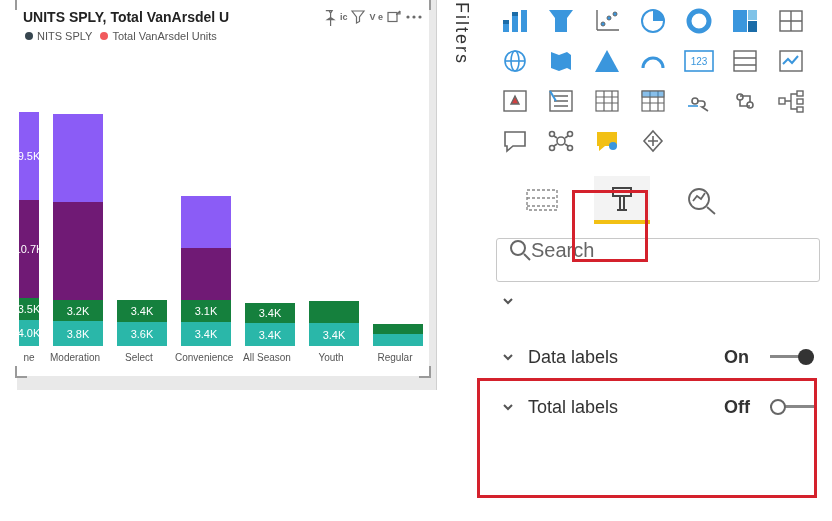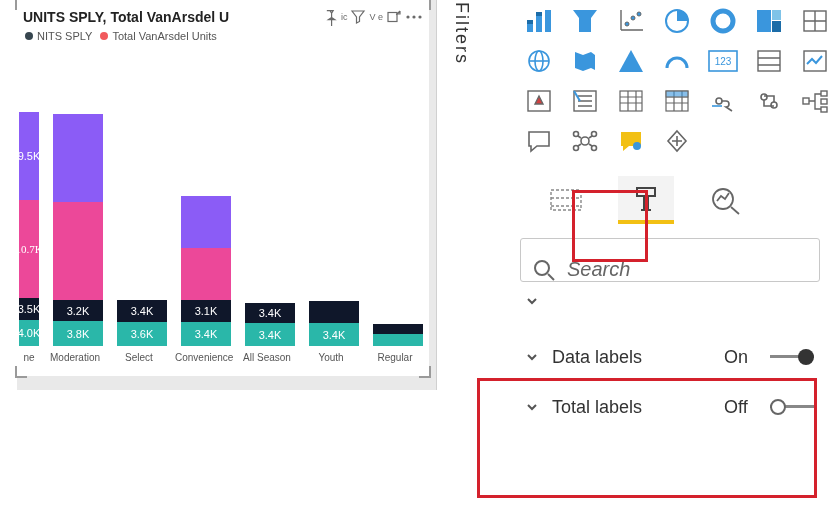--- a/index.html
+++ b/index.html
@@ -48,20 +48,21 @@
     color: #222;
     white-space: nowrap;
     overflow: hidden;
     flex: 1;
   }
   .header-icons {
     display: flex;
     gap: 2px;
     align-items: center;
     color: #6a6a6a;
+    font-weight: bold;
   }
   .hicon { width: 18px; height: 18px; display: flex; align-items: center; justify-content: center; }
   .tiny-text { font-size: 9px; line-height: 1; text-align: center; color: #6a6a6a; }
 
   .legend {
     display: flex;
     align-items: center;
     gap: 8px;
     padding: 0 8px;
     font-size: 11px;
@@ -94,22 +95,22 @@
   }
   .seg {
     width: 100%;
     color: #fff;
     font-size: 11px;
     display: flex;
     align-items: center;
     justify-content: center;
   }
   .teal { background: #2ab7a9; }
-  .dark { background: #0f172a; }
-  .red  { background: #ec4899; font-family: Liberation Serif, serif; }
+  .dark { background: #15803d; }
+  .red  { background: #701a75; }
   .gold { background: #8b5cf6; }
 
   .axis {
     font-size: 10px;
     color: #555;
     text-align: center;
     margin-top: 6px;
     width: 56px;
     white-space: nowrap;
   }
@@ -121,21 +122,21 @@
     width: 40px; height: 150px;
     font-size: 18px;
     color: #333;
     writing-mode: vertical-rl;
     text-align: left;
     padding-top: 2px;
     letter-spacing: 2px;
   }
   .viz-panel {
     position: absolute;
-    left: 508px; top: 0; right: 0;
+    left: 484px; top: 0; right: 0;
     padding: 4px 12px 0 12px;
   }
   .viz-grid {
     display: grid;
     grid-template-columns: repeat(7, 38px);
     grid-auto-rows: 34px;
     gap: 6px 8px;
   }
   .vicon {
     display: flex;
@@ -168,41 +169,39 @@
     left: 572px; top: 190px;
     pointer-events: none;
   }
 
   .search-box {
     margin-top: 14px;
     border: 1px solid #c8c8c8;
     border-radius: 3px;
     height: 44px;
     display: flex;
-    align-items: flex-end;
+    align-items: flex-start;
     padding: 0 12px;
-    gap: 12px;
     font-size: 20px;
     color: #666;
-    font-style: italic;
   }
 
   .prop-list { margin-top: 8px; }
   .prop-row {
     display: flex;
     align-items: center;
     height: 50px;
     font-size: 18px;
     color: #333;
     gap: 12px;
     padding: 0 6px;
   }
   .prop-row .chev { width: 14px; }
   .prop-row .label { flex: 1; }
-  .prop-row .state { width: 34px; color: #333; }
+  .prop-row .state { width: 34px; color: #333; font-weight: bold; }
   .toggle {
     width: 44px; height: 14px;
     position: relative;
   }
   .toggle .track {
     position: absolute; left: 0; right: 0; top: 5px; height: 3px;
     background: #888;
   }
   .toggle .knob {
     position: absolute; top: -1px;

